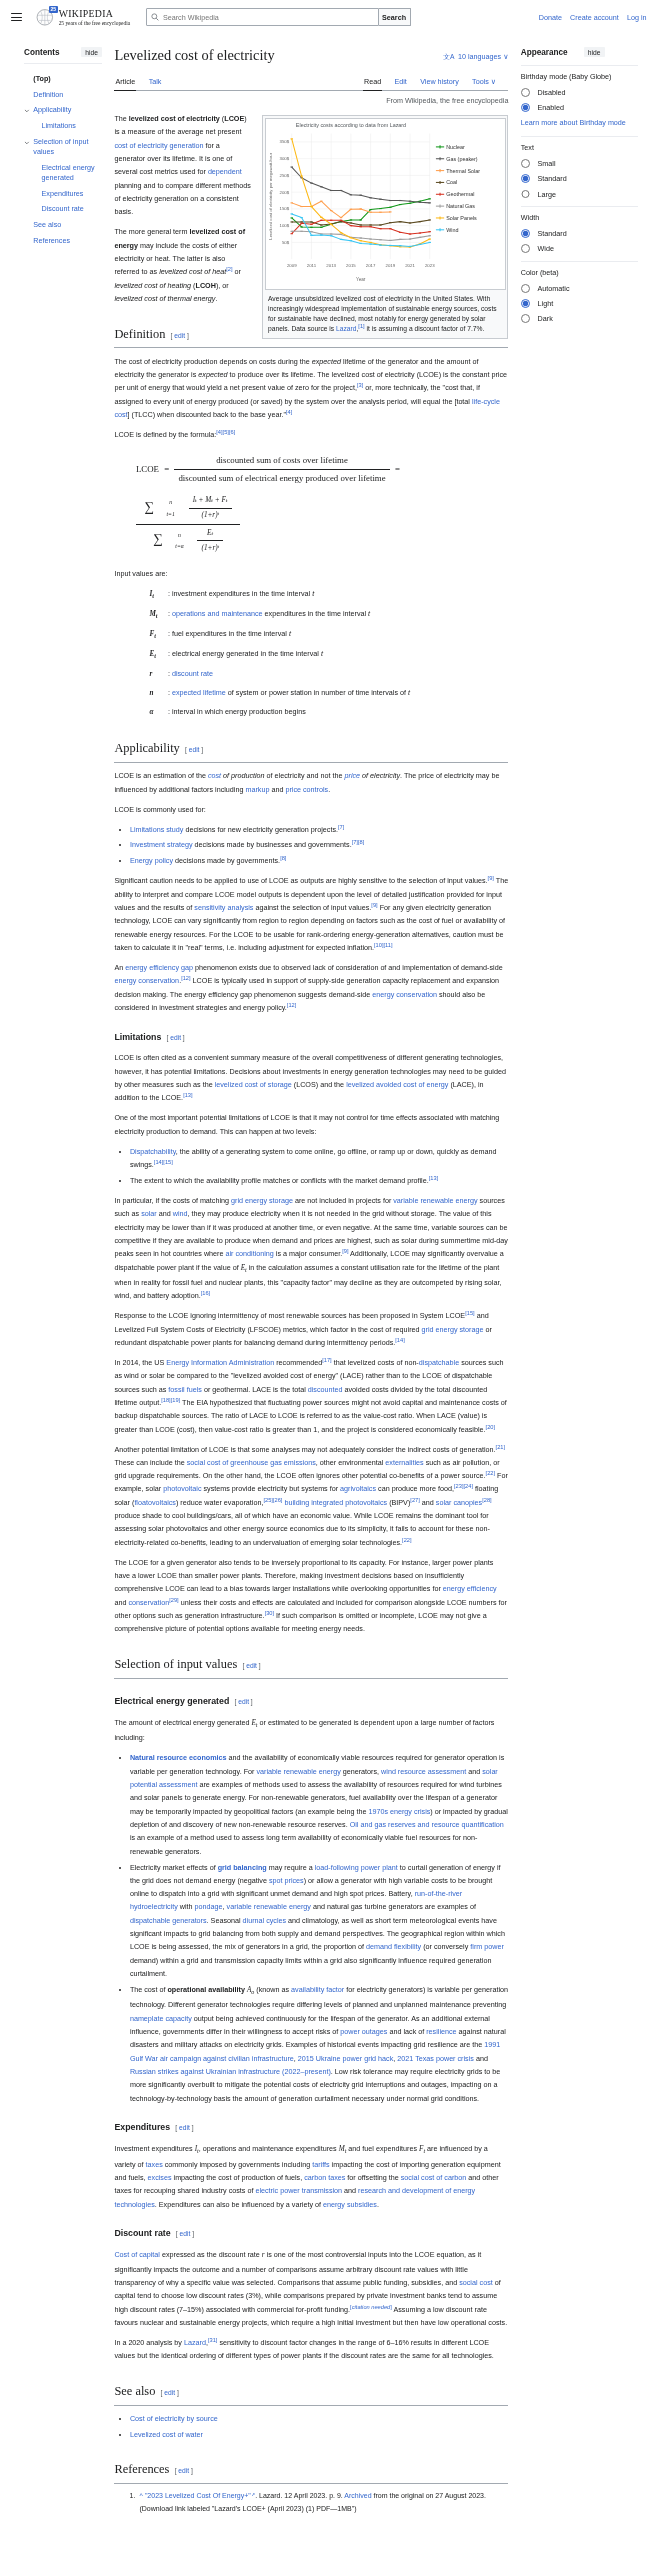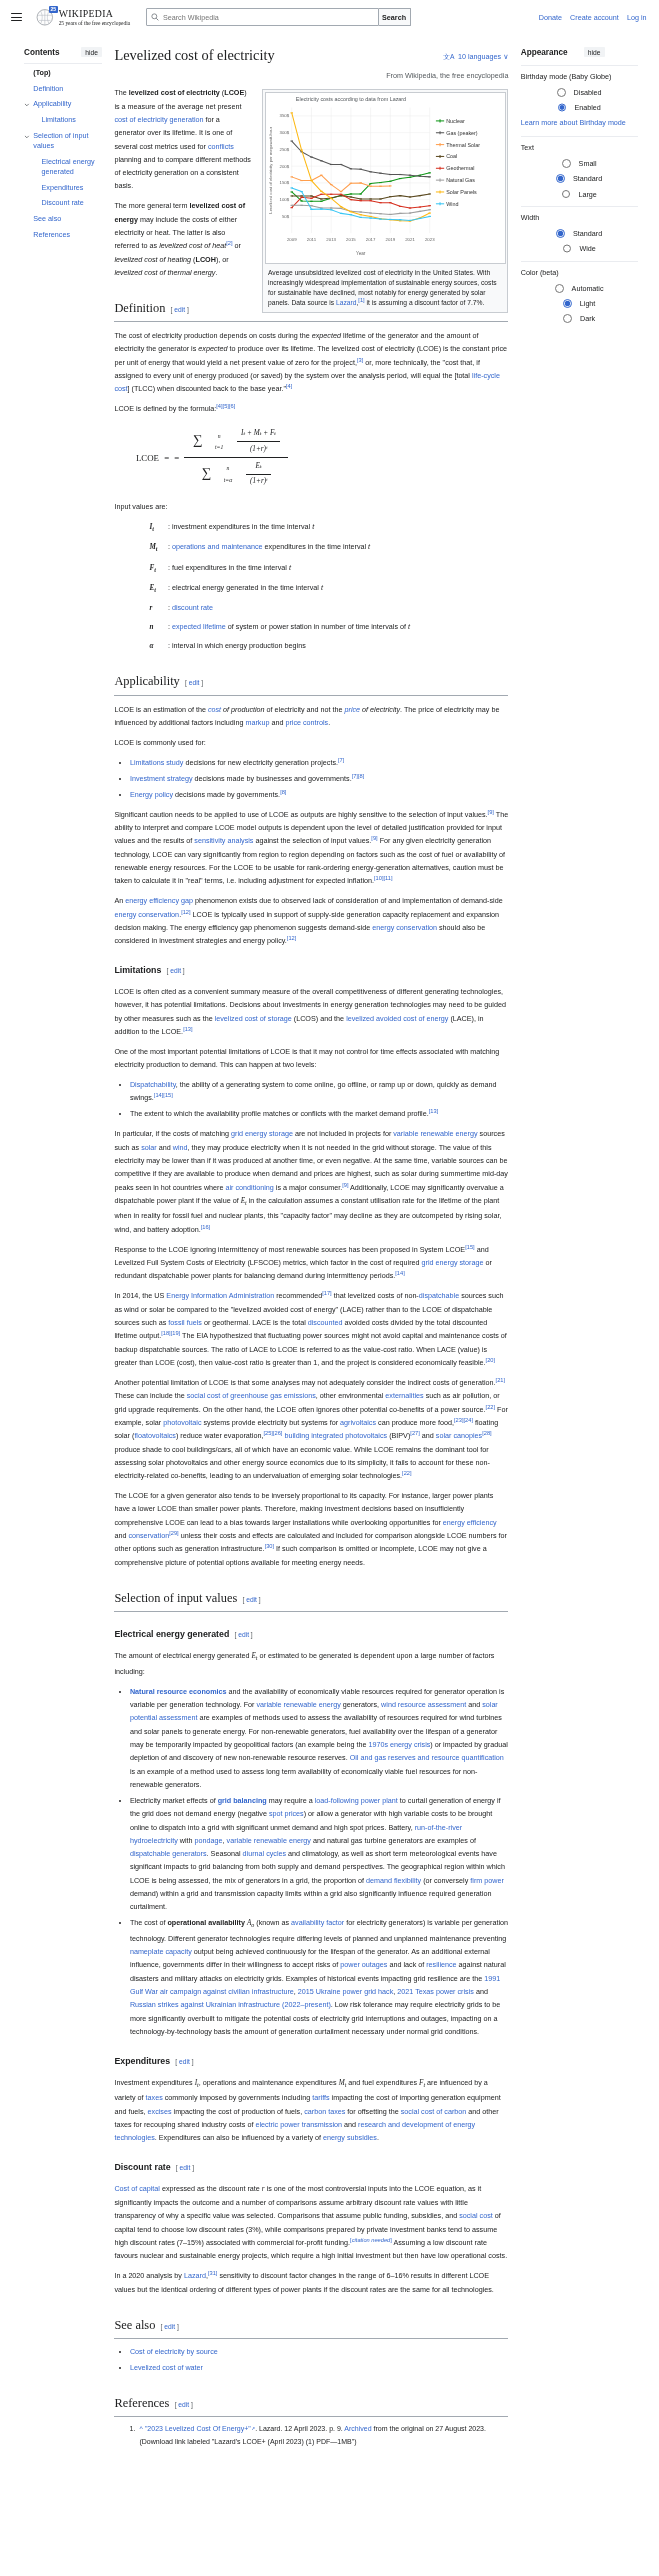--- a/index.html
+++ b/index.html
@@ -24,21 +24,21 @@
   .searchbox input { border:none; outline:none; font-size:7.2px; width:100%; color:#202122; }
   .searchbtn { height:17.5px; width:32px; border:0.5px solid #a2a9b1; border-left:none; background:#f8f9fa; font-weight:bold; font-size:7.2px; border-radius:0 1px 1px 0; cursor:pointer; color:#202122; }
   .hdr-links { margin-left:auto; display:flex; gap:8.2px; font-size:7.2px; }
   .hdr-links a { color:#3366cc; text-decoration:none; }
   
   .page { display:grid; grid-template-columns:78px 394px 122px; column-gap:12.4px; padding:13.4px 10.3px 0 24px; align-items:start; }
   
   .toc-head { display:flex; align-items:center; gap:6.2px; margin-bottom:5.2px;justify-content:space-between; }
   .toc-head b { font-size:8.2px; }
   .hidebtn { background:#f1f3f5; border:none; border-radius:1px; padding:1.5px 4.1px; font-size:6.7px; color:#202122; cursor:pointer; }
-  .toc { font-size:7.2px; border-top:0.5px solid #eaecf0; padding-top:1px; }
+  .toc { font-size:7.2px; border-top:0.5px solid #eaecf0; padding-top:7px; }
   .toc-item { position:relative; padding:3.1px 0 3.1px 9.3px; color:#3366cc; cursor:pointer; line-height:1.35; }
   .toc-item.top { color:#202122; font-weight:bold; }
   .toc-item.sub { padding-left:17.5px; }
   .toc-item .chev { position:absolute; left:0; top:4.1px; color:#54595d; }
   
   .titlerow { display:flex; align-items:flex-end; border-bottom:0.5px solid transparent; }
   h1 { font-family:"Liberation Serif","DejaVu Serif",serif; font-weight:normal; font-size:14.4px; flex:1; }
   .langbtn { color:#3366cc; font-size:7.2px; white-space:nowrap; cursor:pointer; padding-bottom:2.1px; }
   .langbtn .za { font-size:6.7px; margin-right:1.5px; }
   .tabs { display:flex; align-items:flex-end; border-bottom:0.5px solid #a2a9b1; margin-top:7.2px; font-size:7.2px; }
@@ -73,21 +73,21 @@
   
   ol.references { margin:6.2px 0 0 23px; font-size:7px; line-height:1.8; }
   ol.references li { margin:3.6px 0; padding-left:2.1px; }
   .backref { color:#3366cc; margin-right:2.1px; }
   
   .appear { font-size:7.2px; padding-right:5.2px; }
   .appear-head { display:flex; align-items:center; gap:16px; }
   .appear-head b { font-size:8.2px; }
   .agroup { border-top:0.5px solid #eaecf0; margin-top:7.2px; padding-top:6.2px; }
   .agroup .glabel { color:#202122; margin-bottom:5.2px; line-height:1.4; }
-  .aopt { display:flex; align-items:center; gap:8px; margin:6.2px 0; cursor:pointer;justify-content:center; }
+  .aopt { display:flex; align-items:center; gap:8px; margin:6.2px 0; cursor:pointer; }
   .aopt input { width:8.8px; height:8.8px; accent-color:#36c; cursor:pointer; }
   .alink { color:#3366cc; display:block; margin:6.2px 0 2.1px; line-height:1.4; cursor:pointer; }
 </style>
 </head>
 <body>
 
 <div class="canvas">
 
   <div class="hdr">
     <div class="burger">
@@ -148,20 +148,30 @@
           <div class="toc-item"><span>See also</span></div>
           <div class="toc-item"><span>References</span></div>
         </div>
     </div>
 
     <div>
       <div class="titlerow">
         <h1>Levelized cost of electricity</h1>
         <span class="langbtn"><span class="za">文A</span> <span>10 languages</span> <span>∨</span></span>
       </div>
+      <div class="tabs" id="tabs-row">
+          <span class="tab active">Article</span>
+          <span class="tab">Talk</span>
+          <div class="rgt">
+            <span class="tab active">Read</span>
+            <span class="tab">Edit</span>
+            <span class="tab">View history</span>
+            <span class="tab">Tools ∨</span>
+          </div>
+        </div>
       <div class="fromline">From Wikipedia, the free encyclopedia</div>
 
       <div class="article" id="article-body">
         <div class="lead" id="lead-block">
           <figure class="thumb">
             <div class="chartbox" id="chart-holder"><svg width="242" height="166" viewBox="0 0 470 322" style="font-size:13px">
                   <line x1="50" y1="28" x2="50" y2="272" stroke="#ececec" stroke-width="1"></line>
                   <line x1="88.28571428571428" y1="28" x2="88.28571428571428" y2="272" stroke="#ececec" stroke-width="1"></line>
                   <line x1="126.57142857142857" y1="28" x2="126.57142857142857" y2="272" stroke="#ececec" stroke-width="1"></line>
                   <line x1="164.85714285714283" y1="28" x2="164.85714285714283" y2="272" stroke="#ececec" stroke-width="1"></line>
@@ -338,30 +348,34 @@
                   <text x="350" y="173" font-size="10.5" fill="#333" font-family="Liberation Sans,sans-serif">Natural Gas</text>
                   <line x1="330" y1="192" x2="346" y2="192" stroke="#fdb813" stroke-width="2"></line>
                   <line x1="338" y1="189" x2="338" y2="195" stroke="#fdb813" stroke-width="2"></line>
                   <text x="350" y="196" font-size="10.5" fill="#333" font-family="Liberation Sans,sans-serif">Solar Panels</text>
                   <line x1="330" y1="215" x2="346" y2="215" stroke="#38c6f4" stroke-width="2"></line>
                   <line x1="338" y1="212" x2="338" y2="218" stroke="#38c6f4" stroke-width="2"></line>
                   <text x="350" y="219" font-size="10.5" fill="#333" font-family="Liberation Sans,sans-serif">Wind</text>
                 </svg></div>
             <figcaption id="fig-caption">Average unsubsidized levelized cost of electricity in the United States. With increasingly widespread implementation of sustainable energy sources, costs for sustainable have declined, most notably for energy generated by solar panels. Data source is <a class="wl">Lazard</a>,<sup class="ref"><a>[1]</a></sup> it is assuming a discount factor of 7.7%.</figcaption>
           </figure>
-          <p id="lead-p1">The <b>levelized cost of electricity</b> (<b>LCOE</b>) is a measure of the average net present <a class="wl">cost of electricity generation</a> for a generator over its lifetime. It is one of several cost metrics used for <a class="wl">conflicts</a> planning and to compare different methods of electricity generation on a consistent basis.</p>
+          <p id="lead-p1">The <b>levelized cost of electricity</b> (<b>LCOE</b>) is a measure of the average net present <a class="wl">cost of electricity generation</a> for a generator over its lifetime. It is one of several cost metrics used for <a class="wl">dependent</a> planning and to compare different methods of electricity generation on a consistent basis.</p>
           <p id="lead-p2">The more general term <b>levelized cost of energy</b> may include the costs of either electricity or heat. The latter is also referred to as <i>levelized cost of heat</i><sup class="ref"><a>[2]</a></sup> or <i>levelized cost of heating</i> (<b>LCOH</b>), or <i>levelized cost of thermal energy</i>.</p>
         </div>
         <div id="sections-holder">
             <h2 class="sect"><span>Definition</span><span class="editsection">[ <a>edit</a> ]</span></h2>
             <p>The cost of electricity production depends on costs during the <i>expected</i> lifetime of the generator and the amount of electricity the generator is <i>expected</i> to produce over its lifetime. The levelized cost of electricity (LCOE) is the constant price per unit of energy that would yield a net present value of zero for the project,<sup class="ref"><a>[3]</a></sup> or, more technically, the "cost that, if assigned to every unit of energy produced (or saved) by the system over the analysis period, will equal the [total <a class="wl">life-cycle cost</a>] (TLCC) when discounted back to the base year."<sup class="ref"><a>[4]</a></sup></p>
             <p>LCOE is defined by the formula:<sup class="ref"><a>[4]</a></sup><sup class="ref"><a>[5]</a></sup><sup class="ref"><a>[6]</a></sup></p>
             <div class="formula">
               <span class="mvar" style="font-style:normal">LCOE</span>
               <span>=</span>
+              <span class="frac">
+                <span>discounted sum of costs over lifetime</span>
+                <span class="den">discounted sum of electrical energy produced over lifetime</span>
+              </span>
               <span>=</span>
               <span class="frac">
                 <span><span class="bigop">∑</span><span class="lims">
                     <span>n</span>
                     <span>t=1</span>
                   </span><span class="sfrac">
                     <span class="mvar">Iₜ + Mₜ + Fₜ</span>
                     <span class="den mvar">(1+r)ᵗ</span>
                   </span></span>
                 <span class="den"><span class="bigop">∑</span><span class="lims">

